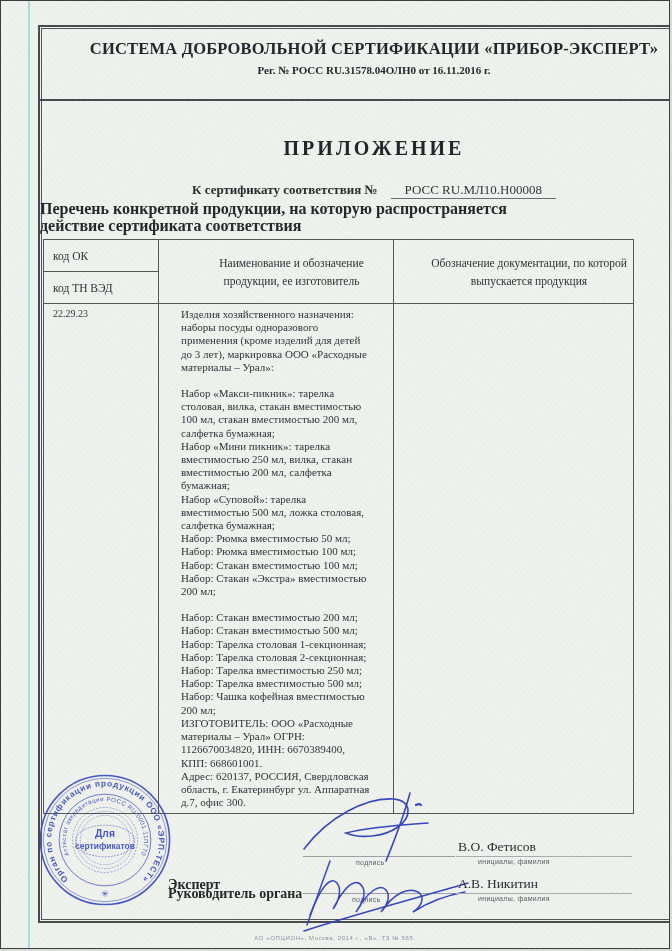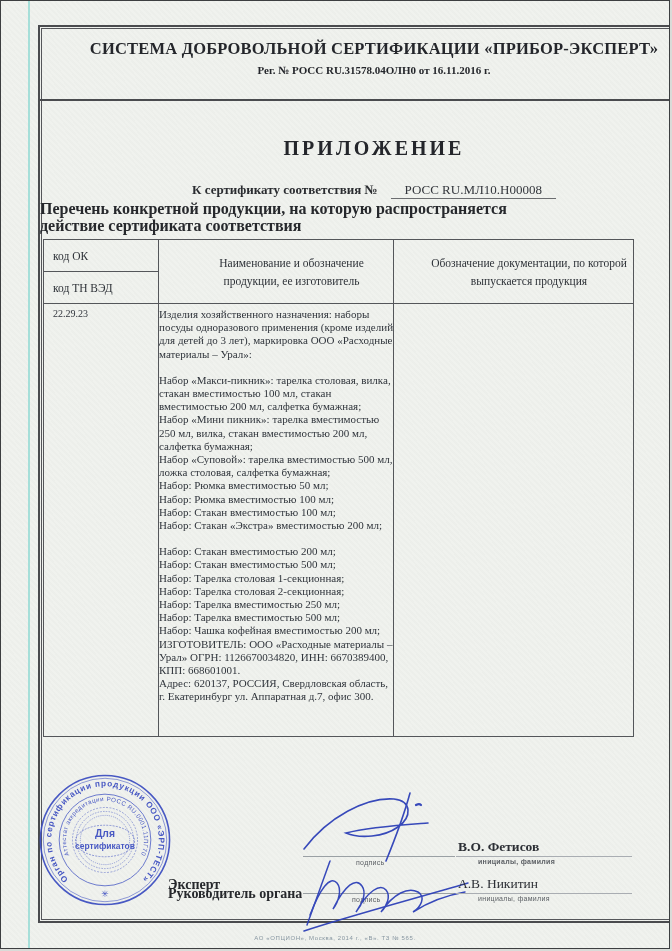--- a/index.html
+++ b/index.html
@@ -32,40 +32,40 @@
   .cert-line .cert-number { font-weight:normal; border-bottom:1px solid #6b6d70; padding:0 14px 1px 14px; color:#33363c; }
 
   .subtitle { position:absolute; top:173px; left:0; right:0; text-align:left; font-size:16px; font-weight:bold; line-height:17px; color:#26282c; }
 
   table.product-table { position:absolute; top:212px; left:3px; width:590px; border-collapse:collapse; table-layout:fixed; }
   .product-table th, .product-table td { border:1px solid #54565a; font-weight:normal; }
   .product-table th { font-size:11.5px; color:#2e3238; padding:2px 6px; }
   th.c1 { text-align:left; padding-left:9px; height:32px; }
   th.c2, th.c3 { text-align:center; line-height:18px;padding-left:37px; }
   td.code-cell { vertical-align:top; padding:4px 6px 4px 9px; font-size:10px; color:#30353c; }
-  td.list-cell { vertical-align:top; padding:4px 0; font-size:11px; line-height:13.2px; color:#30353c; height:433px; }
+  td.list-cell { vertical-align:top; padding:4px 22px; font-size:11px; line-height:13.2px; color:#30353c; height:433px; }
   td.doc-cell  { vertical-align:top; }
   .list-cell p { margin:0; }
   .list-cell p.gap { margin-bottom:13px; }
 
   .stamp { position:absolute; left:-4px; top:744px; width:138px; height:138px; opacity:.92; }
 
   .sig-role { position:absolute; font-size:14px; font-weight:bold; color:#26282c; white-space:nowrap; }
   .role-1 { left:128px; top:811px;margin-top:48px; }
   .role-2 { left:128px; top:850px; }
 
   .sig-line { position:absolute; height:1px; background:#9aa0a4; }
   .sline-1 { left:263px; top:829px; width:152px; }
   .sline-2 { left:263px; top:866px; width:152px; }
   .tiny-caption { position:absolute; font-family:"Liberation Sans", sans-serif; font-size:7px; color:#5c6065; letter-spacing:.3px; white-space:nowrap; }
   .cap-sig-1 { left:316px; top:832px; }
   .cap-sig-2 { left:312px; top:869px; }
 
   .name-row { position:absolute; width:176px; }
-  .name-1 { left:416px; top:812px;font-weight:bold; }
+  .name-1 { left:416px; top:812px; }
   .name-2 { left:416px; top:849px; }
   .name-row .name { display:block; font-size:13.5px; color:#2c2f35; border-bottom:1px solid #a9adb2; padding:0 0 1px 2px; }
   .name-row .name-cap { display:block; font-family:"Liberation Sans", sans-serif; font-size:7px; color:#5c6065; margin:1px 0 0 22px; letter-spacing:.3px; }
 
   .sig-ink { position:absolute; pointer-events:none; }
   .ink-1 { left:258px; top:762px; }
   .ink-2 { left:262px; top:812px; }
 
   .print-info { position:absolute; left:0; right:0; bottom:7px; text-align:center; font-family:"Liberation Sans", sans-serif; font-size:6px; color:#8796a1; letter-spacing:.6px; }
 </style>

